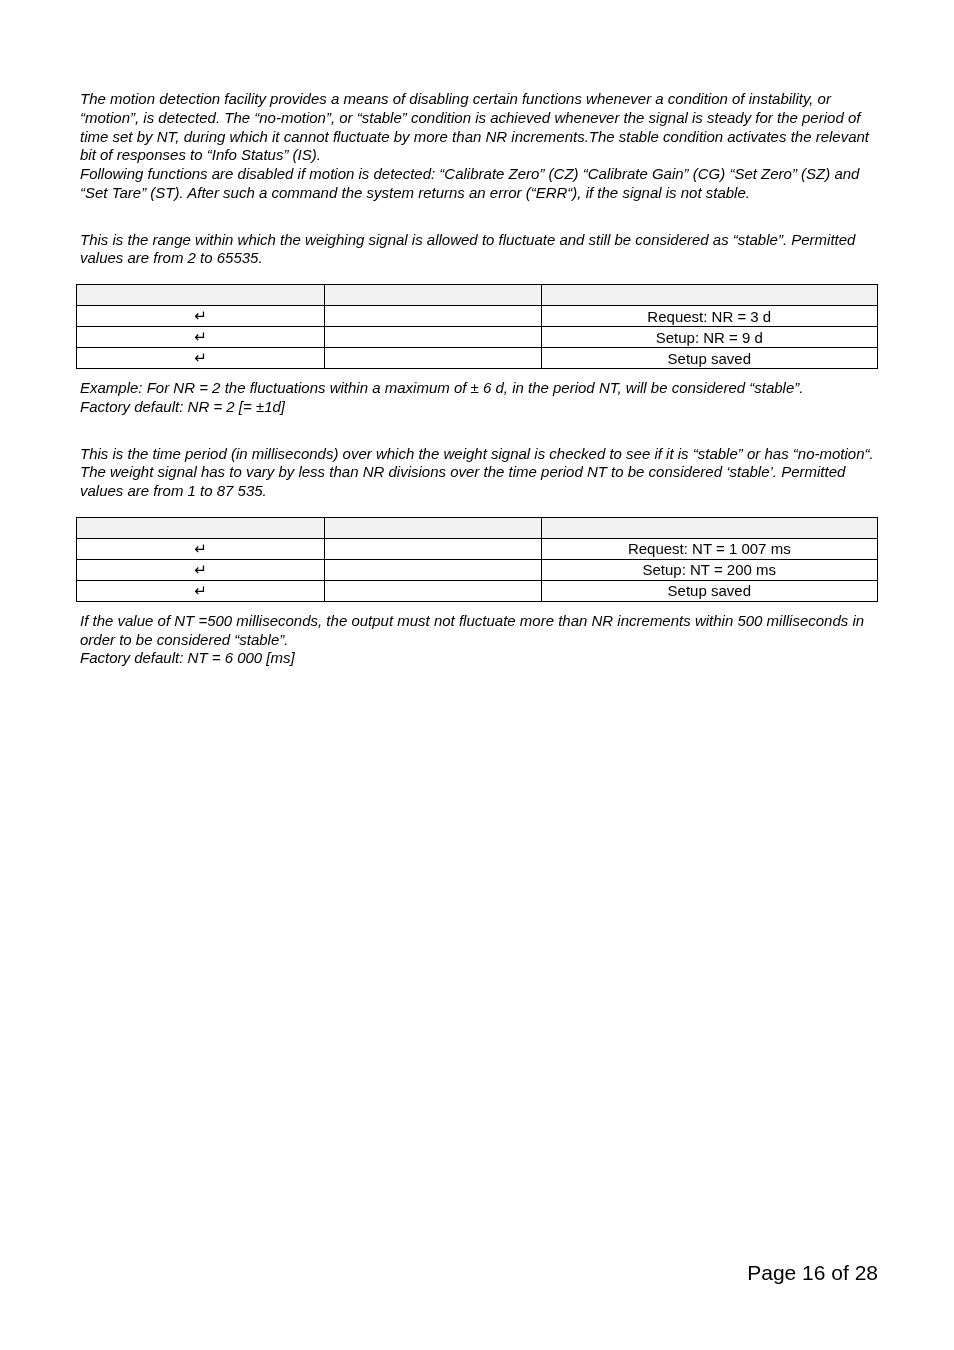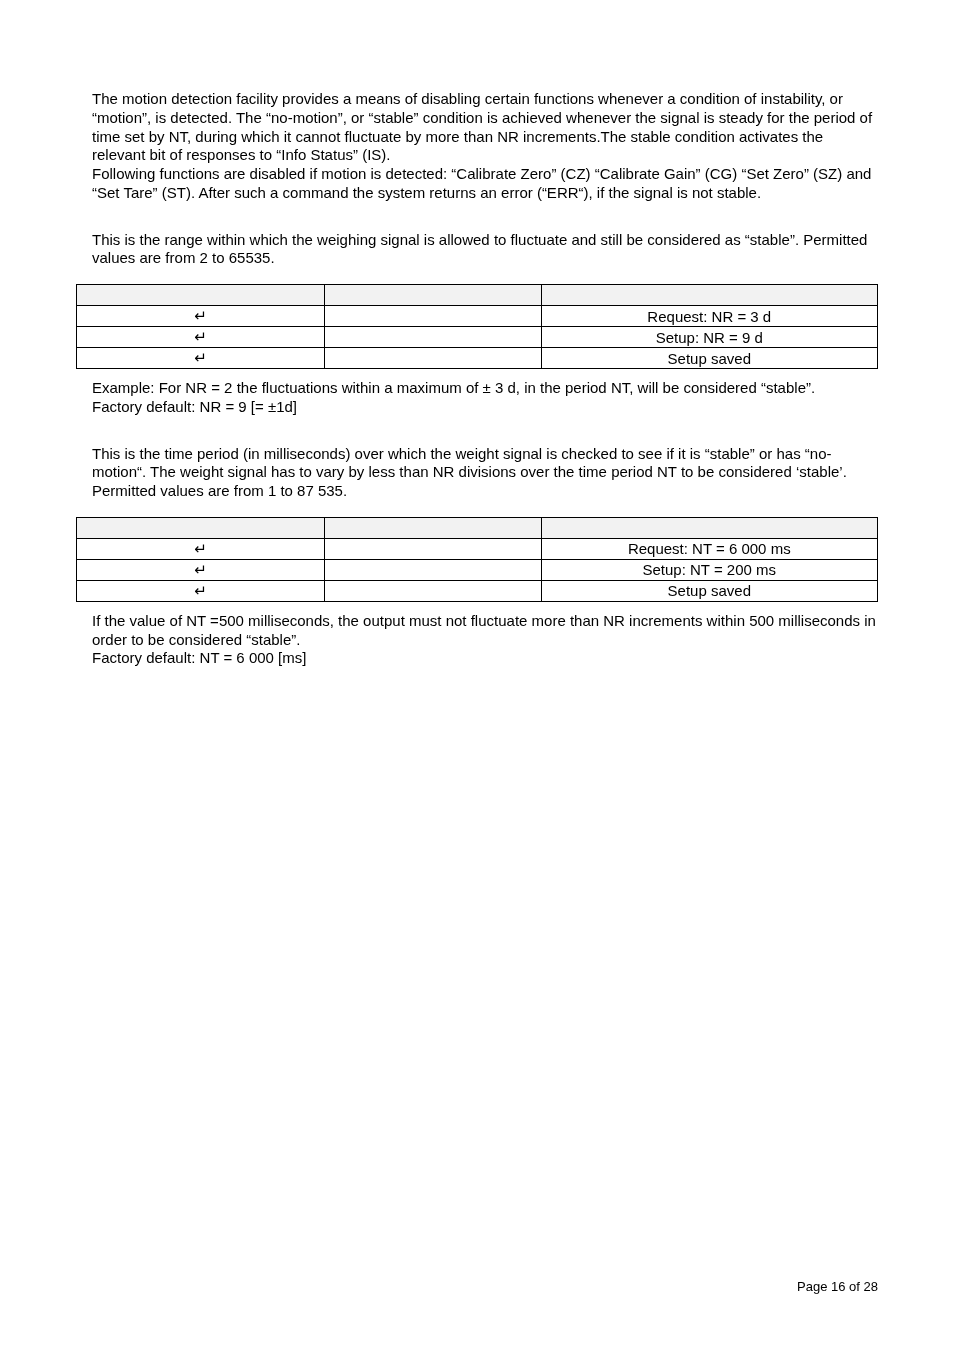--- a/index.html
+++ b/index.html
@@ -8,21 +8,21 @@
     width: 954px;
     height: 1350px;
     font-family: Arial, Helvetica, sans-serif;
     font-size: 15px;
     color: #000;
     background: #fff;
     position: relative;
     box-sizing: border-box;
     padding: 90px 76px 0 76px;
   }
-  p { margin: 0 0 0 16px; line-height: 1.25; }
+  p { margin: 0 0 0 4px; line-height: 1.25; font-style: italic; }
   .para { margin-bottom: 16px; }
   .section-gap { margin-top: 28px; }
   table {
     border-collapse: collapse;
     width: 100%;
     margin: 8px 0 10px 0;
     table-layout: fixed;
   }
   th, td {
     border: 1px solid #000;
@@ -32,22 +32,22 @@
     vertical-align: middle;
     height: 18px;
   }
   colgroup col.c1 { width: 31%; }
   colgroup col.c2 { width: 27%; }
   colgroup col.c3 { width: 42%; }
   tr.header-row td { background: #f2f2f2; }
   .footer {
     position: absolute;
     right: 76px;
-    bottom: 56px;
-    font-size: 13px;
+    bottom: 65px;
+    font-size: 21px;
   }
   .enter { font-family: "Segoe UI Symbol","Apple Symbols",Arial; }
 </style>
 </head>
 <body>
 
 <p>The motion detection facility provides a means of disabling certain functions whenever a condition of instability, or “motion”, is detected. The “no-motion”, or “stable” condition is achieved whenever the signal is steady for the period of time set by NT, during which it cannot fluctuate by more than NR increments.The stable condition activates the relevant bit of responses to “Info Status” (IS).</p>
 <p class="para">Following functions are disabled if motion is detected: “Calibrate Zero” (CZ) “Calibrate Gain” (CG) “Set Zero” (SZ) and “Set Tare” (ST). After such a command the system returns an error (“ERR“), if the signal is not stable.</p>
 
 <p class="para section-gap">This is the range within which the weighing signal is allowed to fluctuate and still be considered as “stable”. Permitted values are from 2 to 65535.</p>
@@ -75,41 +75,41 @@
     <td>Setup: NR = 9 d</td>
   </tr>
   <tr>
     <td><span class="enter">↵</span></td>
     <td></td>
     <td>Setup saved</td>
   </tr>
 </tbody>
   </table>
 
-<p>Example: For NR = 2  the fluctuations within a maximum of ± 3 d, in the period NT, will be considered “stable”.</p>
-<p class="para">Factory default: NR = 9 [= ±1d]</p>
+<p>Example: For NR = 2  the fluctuations within a maximum of ± 6 d, in the period NT, will be considered “stable”.</p>
+<p class="para">Factory default: NR = 2 [= ±1d]</p>
 
 <p class="para section-gap">This is the time period (in milliseconds) over which the weight signal is checked to see if it is “stable” or has “no-motion“. The weight signal has to vary by less than NR divisions over the time period NT to be considered ‘stable’. Permitted values are from 1 to 87 535.</p>
 
 <table>
   <colgroup>
       <col class="c1">
       <col class="c2">
       <col class="c3">
     </colgroup>
   <tbody>
       <tr class="header-row">
     <td></td>
     <td></td>
     <td></td>
   </tr>
   <tr>
     <td><span class="enter">↵</span></td>
     <td></td>
-    <td>Request: NT = 6 000 ms</td>
+    <td>Request: NT = 1 007 ms</td>
   </tr>
   <tr>
     <td><span class="enter">↵</span></td>
     <td></td>
     <td>Setup: NT = 200 ms</td>
   </tr>
   <tr>
     <td><span class="enter">↵</span></td>
     <td></td>
     <td>Setup saved</td>

